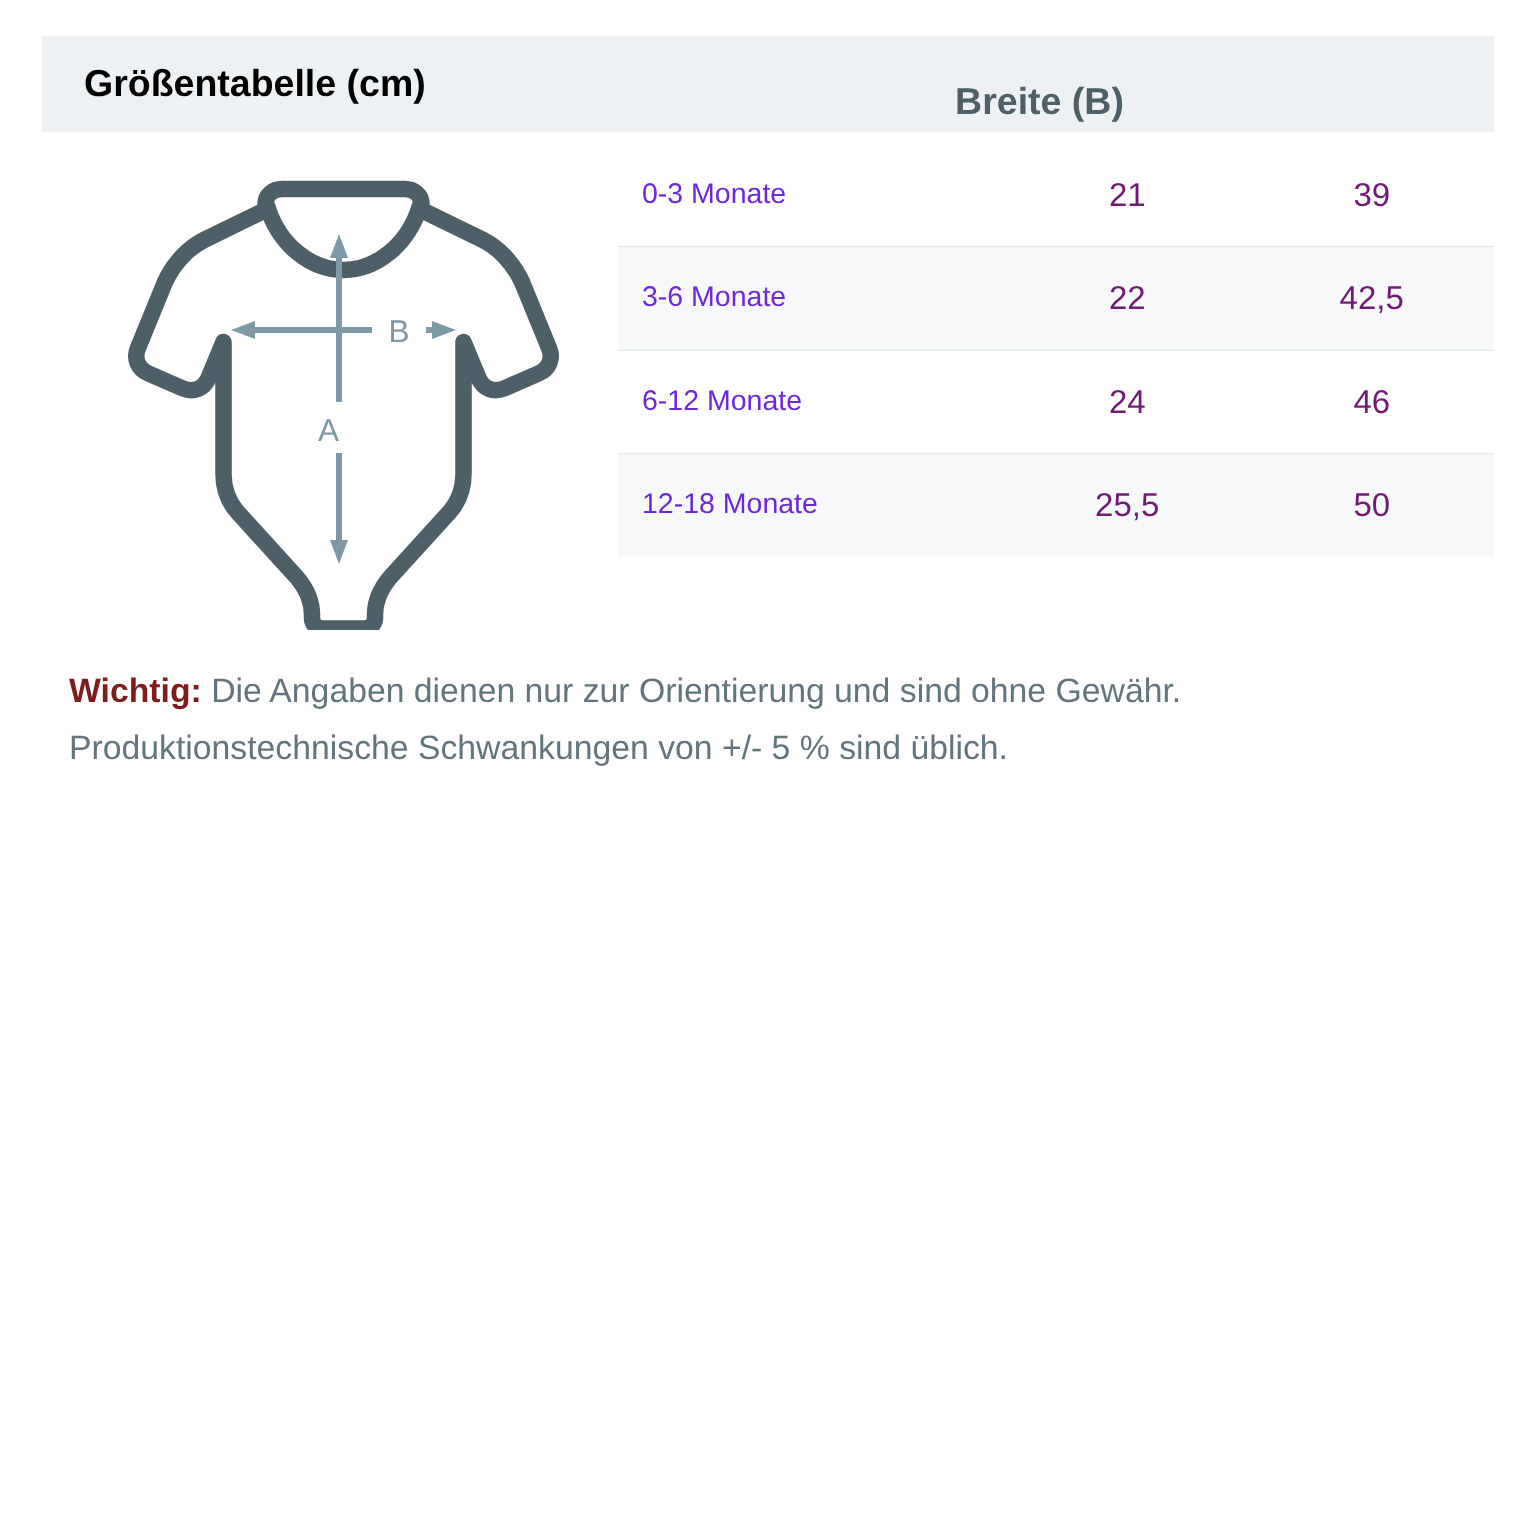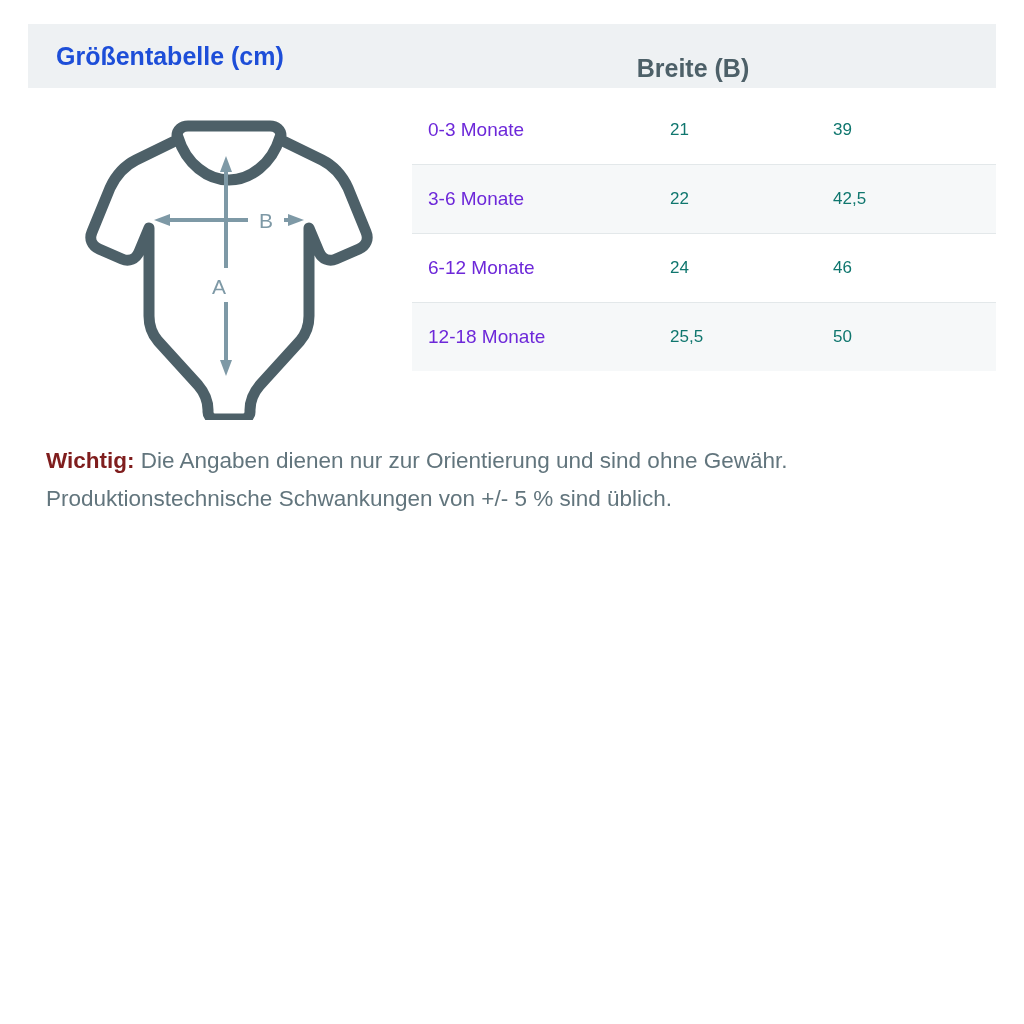--- a/index.html
+++ b/index.html
@@ -32,21 +32,21 @@
     align-items: center;
   }
   .header-title {
     position: absolute;
     left: 28px;
     top: 0;
     height: 64px;
     line-height: 64px;
     font-size: 25px;
     font-weight: bold;
-    color: #1d4ed8;
+    color: #000000;
     white-space: nowrap;
   }
   .header-col {
     position: absolute;
     top: 12px;
     height: 64px;
     line-height: 64px;
     font-size: 25px;
     font-weight: bold;
     color: #4d6068;
@@ -78,22 +78,23 @@
   .cell-size {
     width: 258px;
     padding-left: 16px;
     box-sizing: border-box;
     font-size: 19px;
     color: #6d28d9;
     white-space: nowrap;
   }
   .cell-num {
     width: 163px;
-    font-size: 17px;
-    color: #0f766e;
+    text-align: center;
+    font-size: 22px;
+    color: #701a75;
   }
 
   
   .diagram {
     position: absolute;
     left: 74px;
     top: 120px;
     width: 310px;
     height: 300px;
   }

